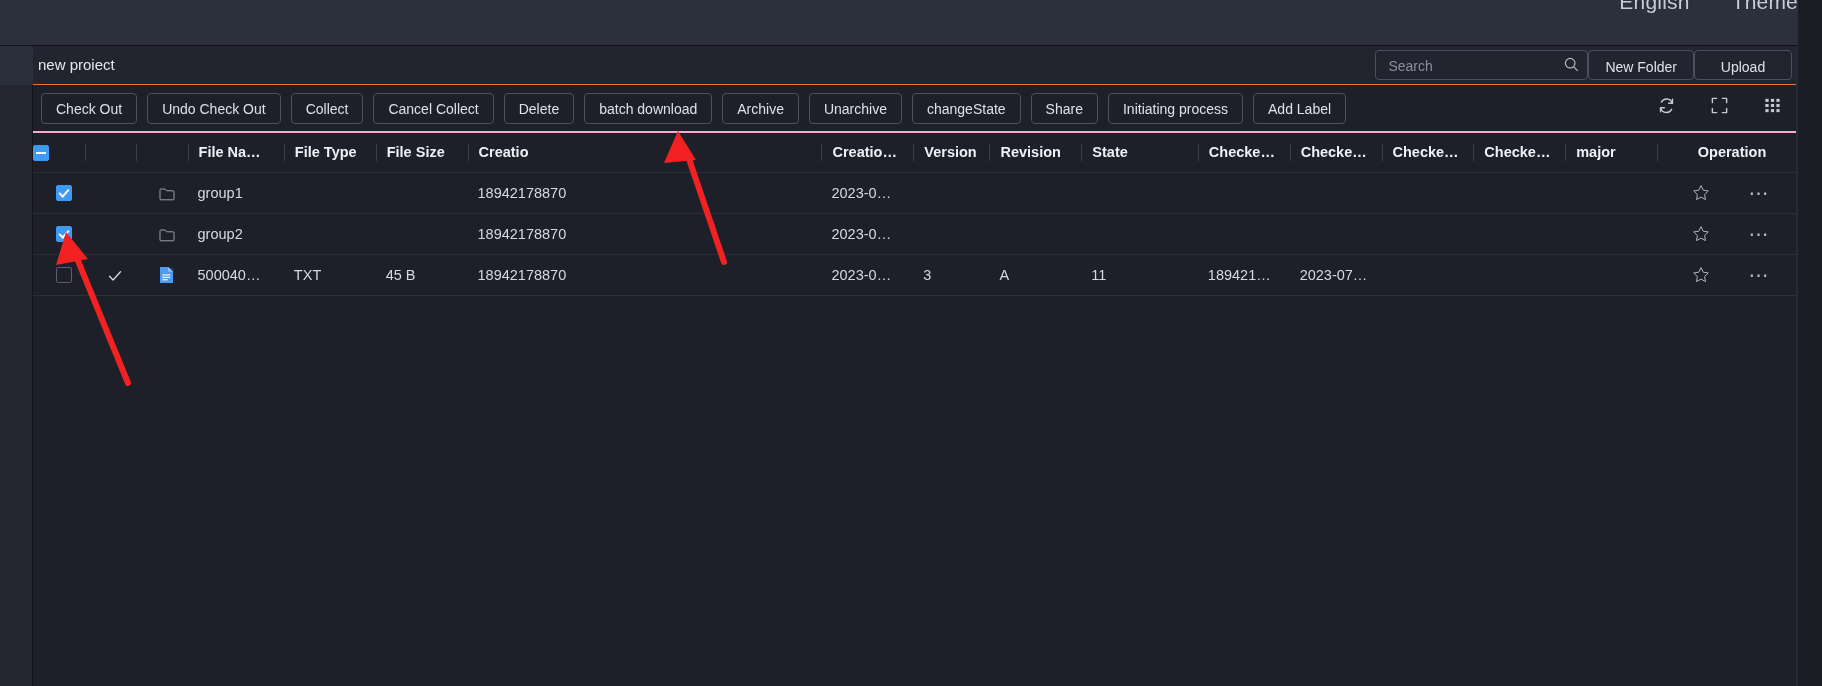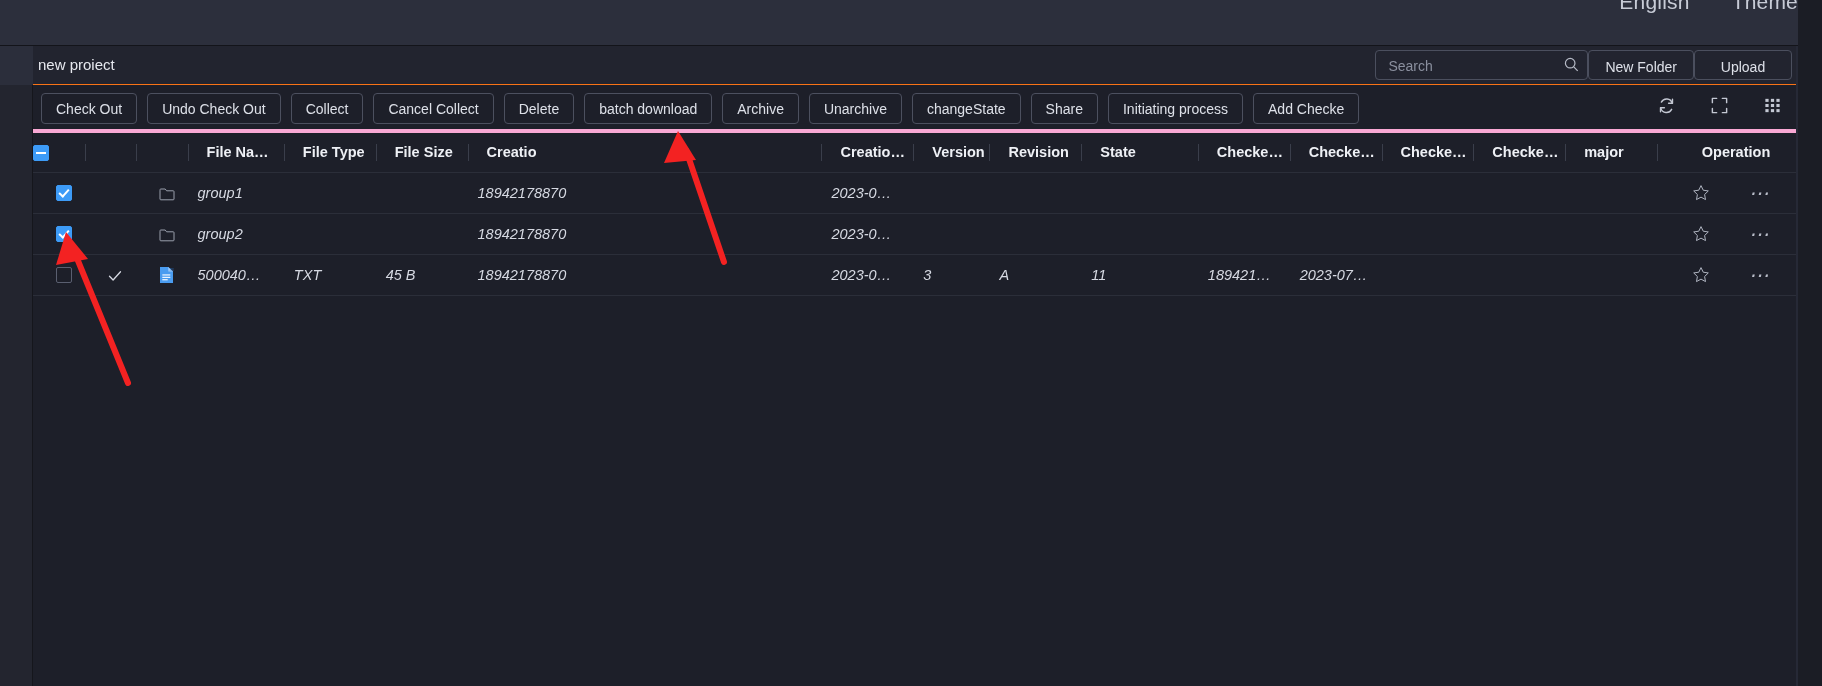--- a/index.html
+++ b/index.html
@@ -152,21 +152,21 @@
     font-size: 14px;
     font-family: "Liberation Sans", sans-serif;
     cursor: pointer;
   }
 
   
   .toolbar {
     position: relative;
     height: 48px;
     background: #1d1f29;
-    border-bottom: 4px solid #f9a8d4;
+    border-bottom: 2px solid #f9a8d4;
     box-sizing: border-box;
   }
   .tbtns {
     position: absolute;
     left: 8px;
     top: 8px;
     display: flex;
     gap: 10px;
   }
   .tbtn {
@@ -209,35 +209,34 @@
     font-weight: bold;
     text-align: left;
     padding: 0;
     border-bottom: 1px solid #2b2e39;
     box-sizing: border-box;
     white-space: nowrap;
     overflow: hidden;
   }
   table.grid th .thlab {
     display: block;
-    padding-left: 18px;
+    padding-left: 10px;
     border-left: 1px solid #3a3e4b;
     line-height: 17px;
   }
   table.grid td {
     height: 41px;
     color: #d6d9e2;
     font-size: 14.5px;
     padding: 0 0 0 10px;
     border-bottom: 1px solid #2b2e39;
     box-sizing: border-box;
     white-space: nowrap;
     overflow: hidden;
     vertical-align: middle;
-    font-style: italic;
   }
   td.c, th.c .thlab { text-align: center; padding-left: 0; }
 
   
   .cbx {
     width: 16px;
     height: 16px;
     border: 1px solid #5a5f70;
     border-radius: 2px;
     box-sizing: border-box;
@@ -342,21 +341,21 @@
         <button class="tbtn">Undo Check Out</button>
         <button class="tbtn">Collect</button>
         <button class="tbtn">Cancel Collect</button>
         <button class="tbtn">Delete</button>
         <button class="tbtn">batch download</button>
         <button class="tbtn">Archive</button>
         <button class="tbtn">Unarchive</button>
         <button class="tbtn">changeState</button>
         <button class="tbtn">Share</button>
         <button class="tbtn">Initiating process</button>
-        <button class="tbtn">Add Checke</button>
+        <button class="tbtn">Add Label</button>
       </div>
       <div class="ticons">
         <svg class="ticon" viewBox="0 0 20 20">
           <path d="M16 7.5A6.2 6.2 0 0 0 4.6 6.4" fill="none" stroke="#c3c7d2" stroke-width="1.5" stroke-linecap="round"></path>
           <path d="M4 13a6.2 6.2 0 0 0 11.4 1" fill="none" stroke="#c3c7d2" stroke-width="1.5" stroke-linecap="round"></path>
           <path d="M16.3 3.4v4.2h-4.1" fill="none" stroke="#c3c7d2" stroke-width="1.5" stroke-linecap="round" stroke-linejoin="round"></path>
           <path d="M3.7 16.6v-4.2h4.1" fill="none" stroke="#c3c7d2" stroke-width="1.5" stroke-linecap="round" stroke-linejoin="round"></path>
         </svg>
         <svg class="ticon" viewBox="0 0 20 20">
           <path d="M2.5 7V2.5H7" fill="none" stroke="#c3c7d2" stroke-width="1.5" stroke-linecap="round" stroke-linejoin="round"></path>

